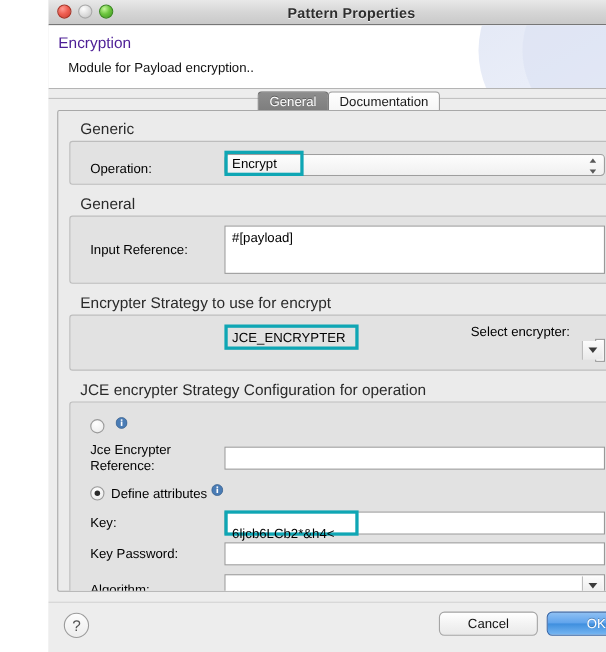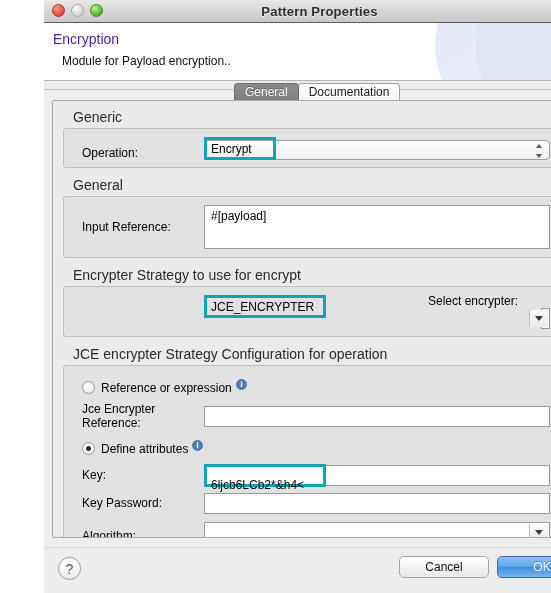--- a/index.html
+++ b/index.html
@@ -539,21 +539,20 @@
           </div>
         </div>
       </div>
 
       <div class="group">
         <div class="group-title">JCE encrypter Strategy Configuration for operation</div>
         <div class="group-body" style="padding-bottom:9px;">
 
           <div class="radio-row">
             <span class="radio"></span>
-            <span class="radio-label">Reference or expression</span>
             <svg class="info-icon" viewBox="0 0 11 11">
               <circle cx="5.5" cy="5.5" r="5" fill="#4a7cb5" stroke="#2e5785" stroke-width="0.6"></circle>
               <rect x="4.8" y="4.2" width="1.5" height="4" fill="#ffffff"></rect>
               <rect x="4.8" y="2.2" width="1.5" height="1.4" fill="#ffffff"></rect>
             </svg>
           </div>
 
           <div class="row">
             <div class="row-label">Jce Encrypter Reference:</div>
             <div class="textfield"></div>

